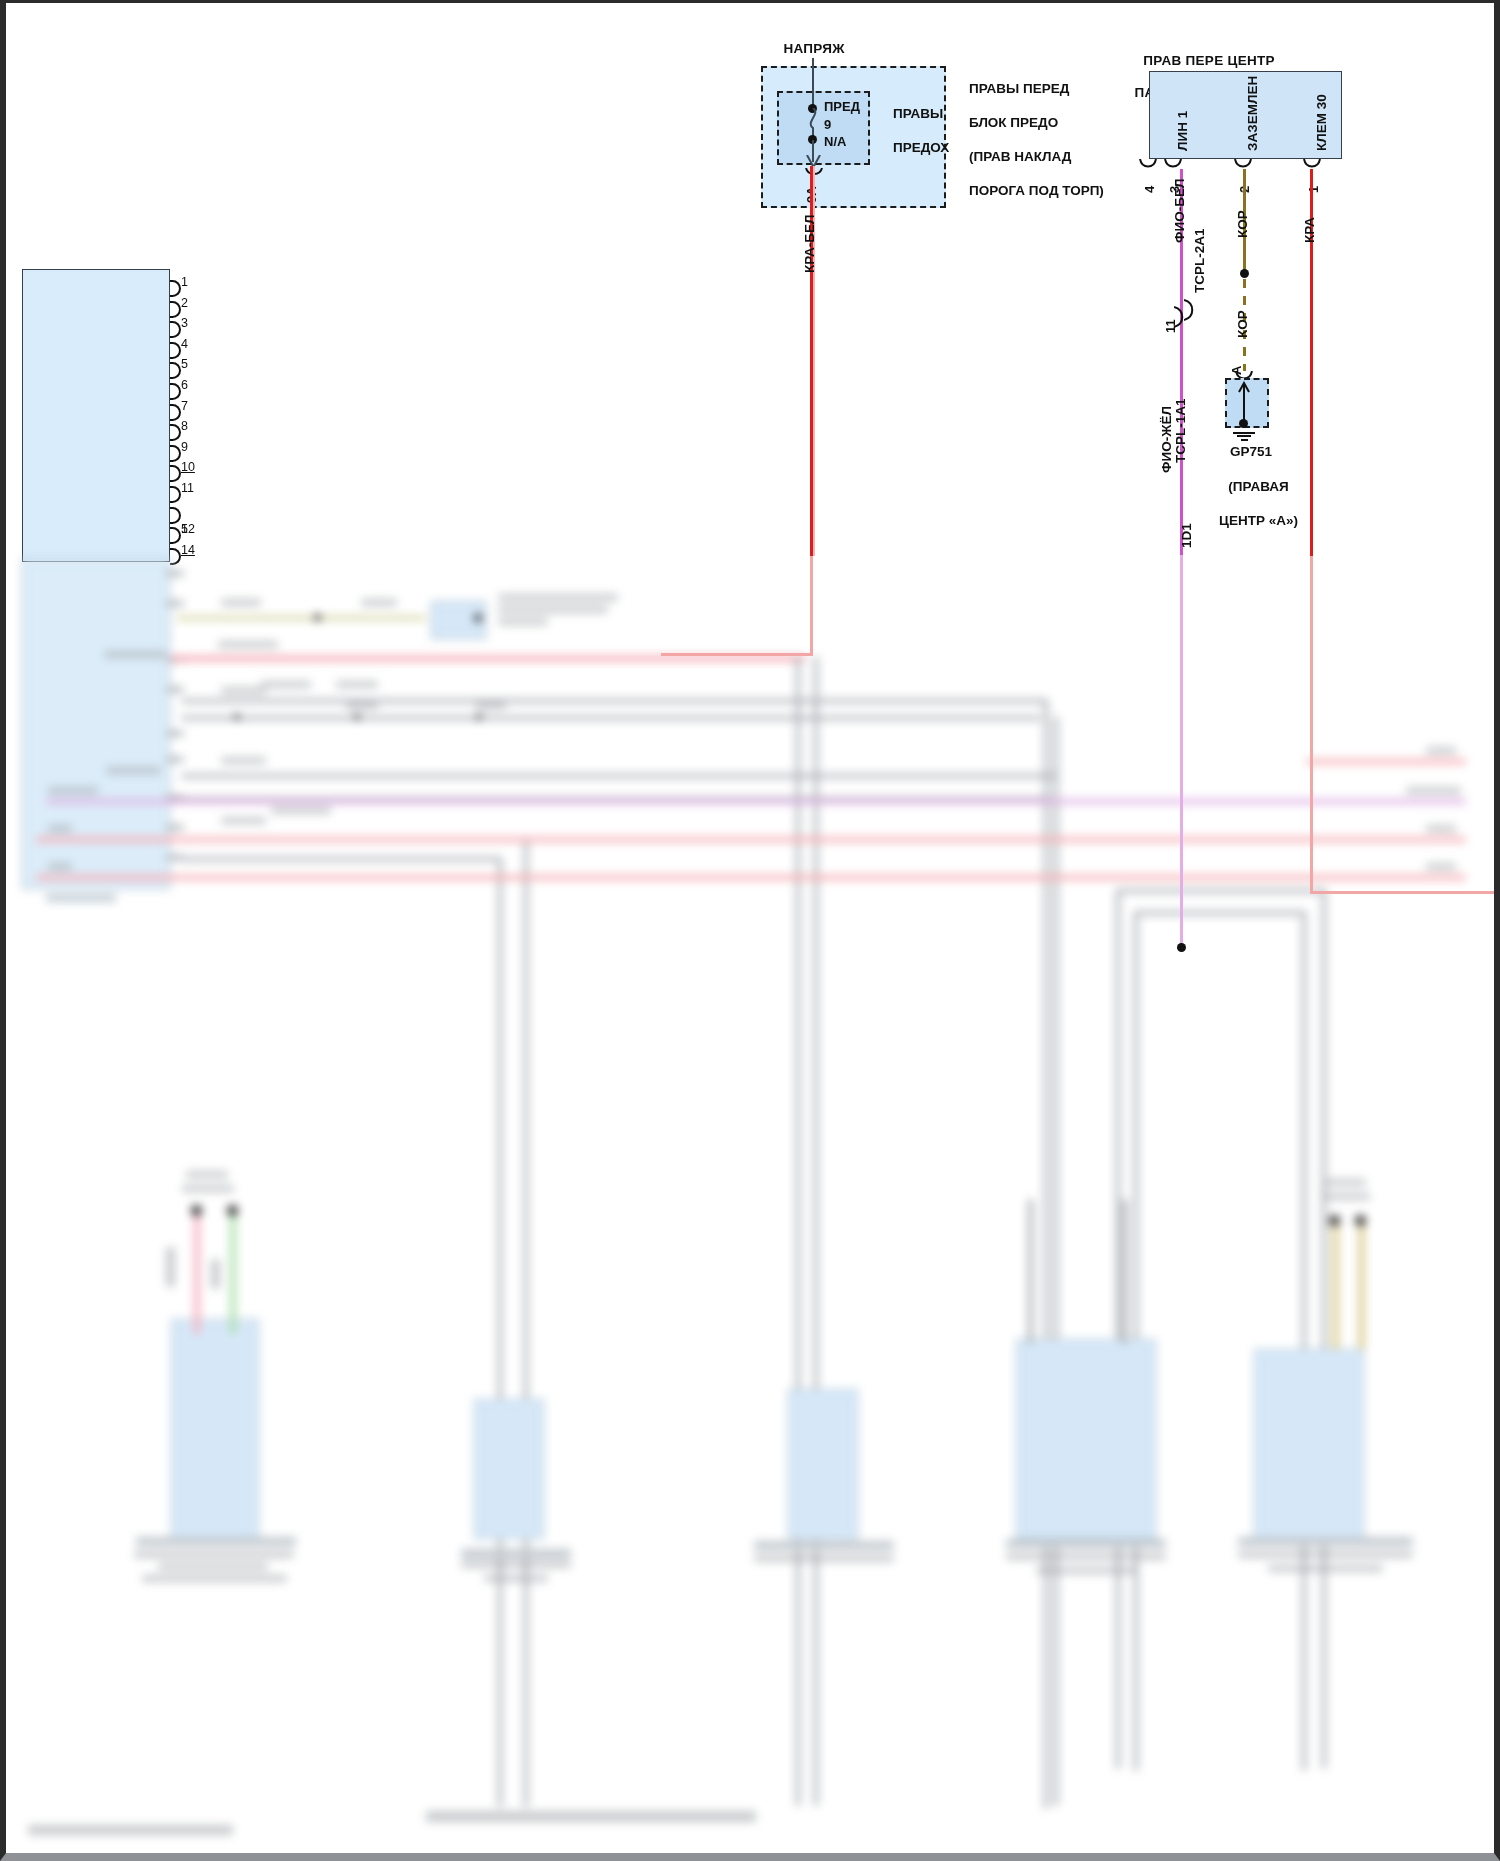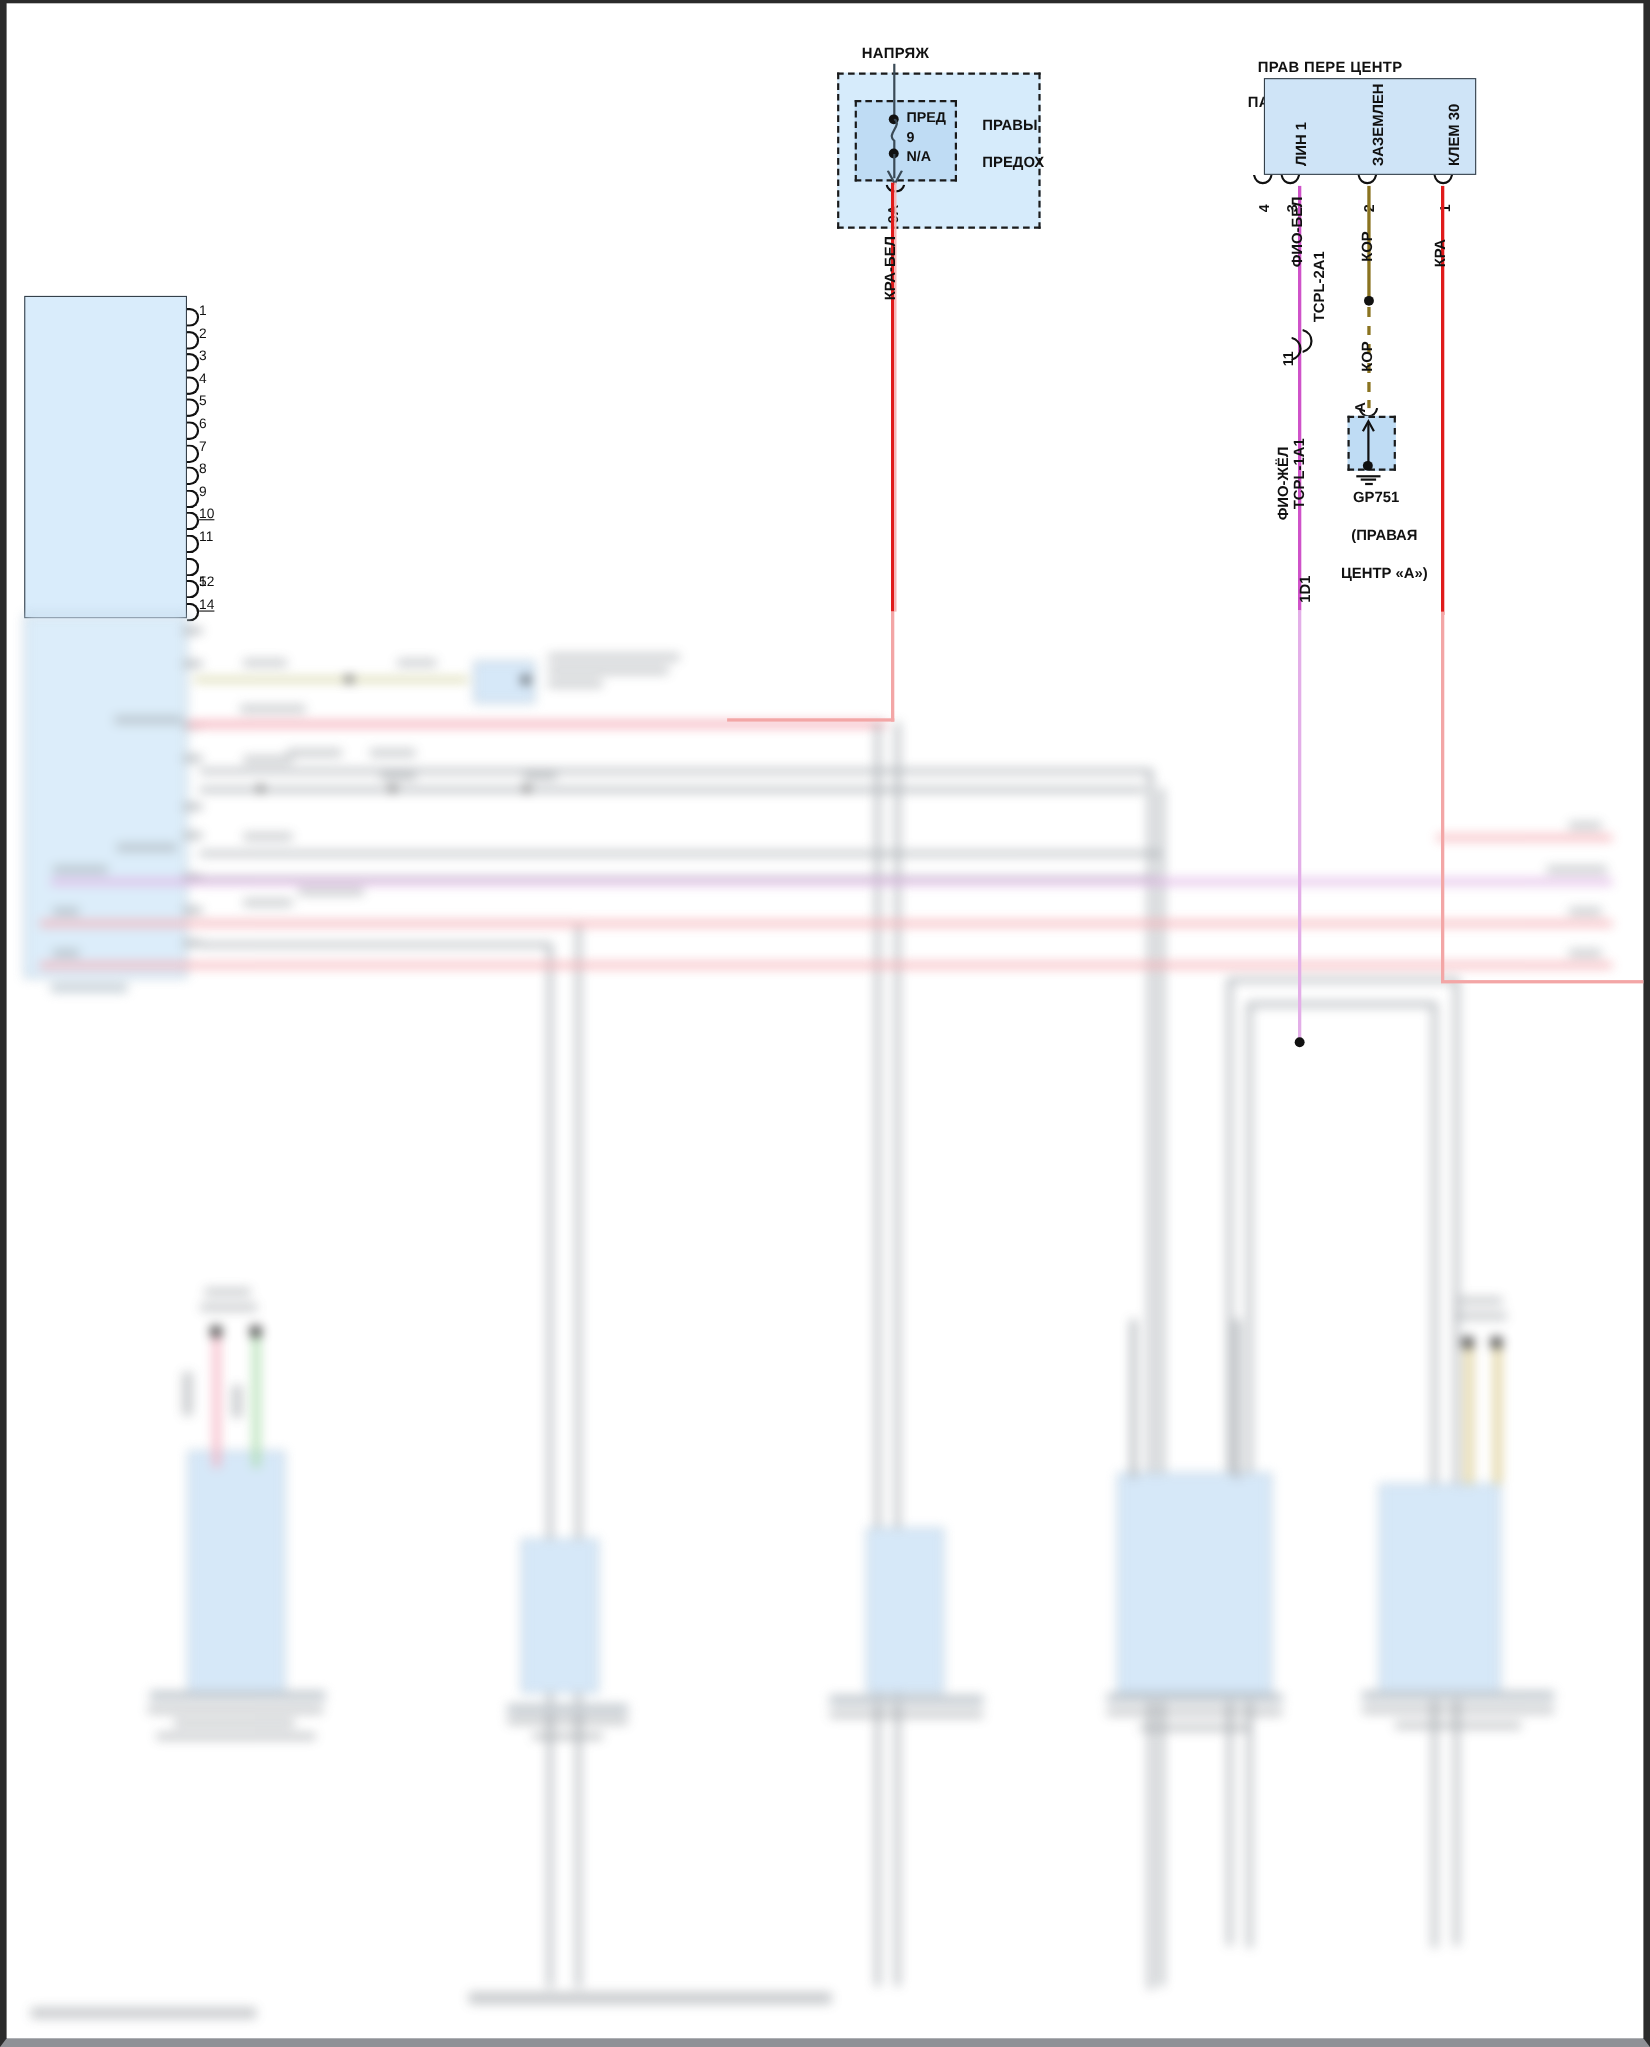--- a/index.html
+++ b/index.html
@@ -77,20 +77,26 @@
 
   <div class="lbl" style="left:818px;top:96px;font-weight:bold;">ПРЕД</div>
   <div class="lbl" style="left:818px;top:114px;font-weight:bold;">9</div>
   <div class="lbl" style="left:818px;top:131px;font-weight:bold;">N/A</div>
 
   <div class="lbl-b" style="left:872px;top:85px;">
     <span>ПРАВЫ</span><br>
     <span>ПРЕДОХ</span>
   </div>
 
+  <div class="lbl-b" style="left:948px;top:60px;">
+    <span>ПРАВЫ ПЕРЕД</span><br>
+    <span>БЛОК ПРЕДО</span><br>
+    <span>(ПРАВ НАКЛАД</span><br>
+    <span>ПОРОГА ПОД ТОРП)</span>
+  </div>
 
   <div class="vtxt" style="left:798px;top:200px;font-weight:bold;">9A</div>
 
   <div class="w" style="left:804px;top:163px;width:3px;height:390px;background:#e01b1b;"></div>
   <div class="w" style="left:807px;top:163px;width:2px;height:390px;background:#f6b6b6;"></div>
   <div class="vtxt-b" style="left:796px;top:270px;">КРА-БЕЛ</div>
 
   <div class="ttl" style="left:1055px;top:34px;width:280px;">
     <span>ПРАВ ПЕРЕ ЦЕНТР</span><br>
     <span>ПАНЕЛ ПУЛЬТ УПРАВ</span>

